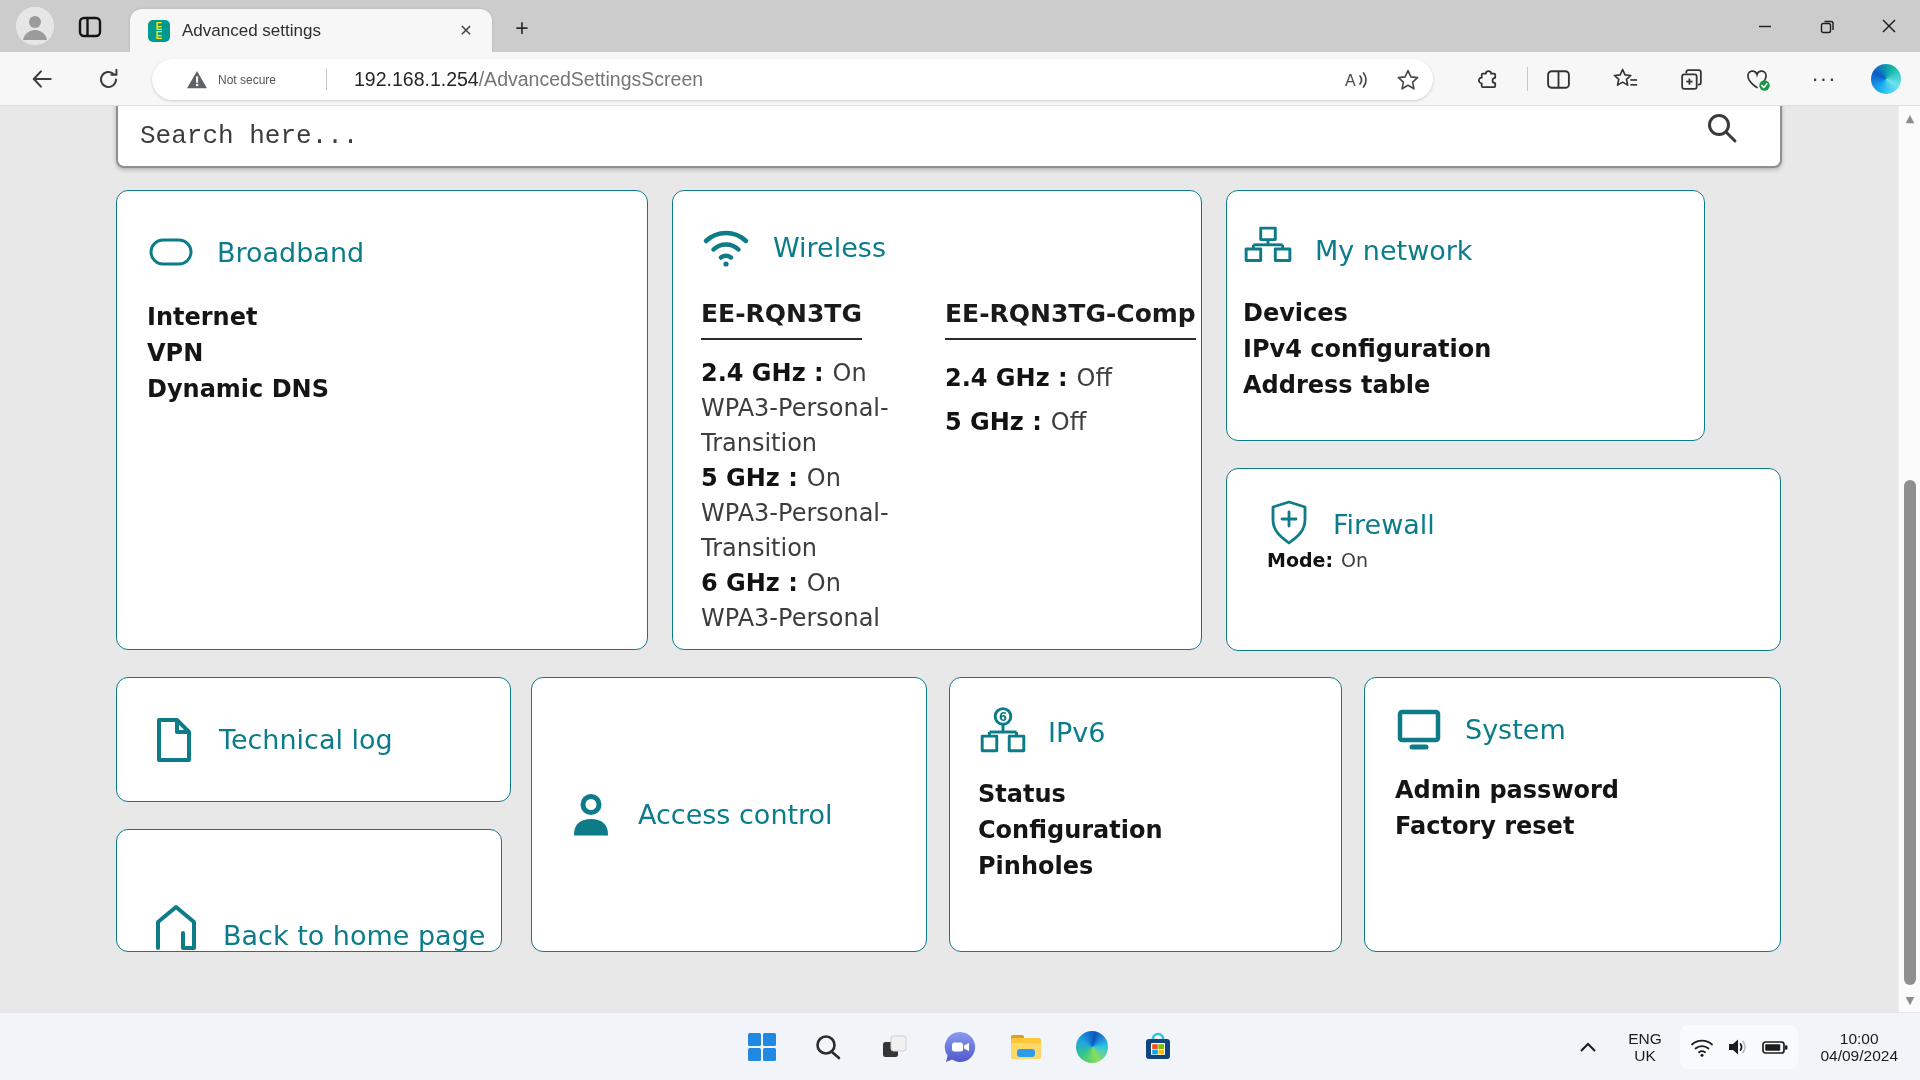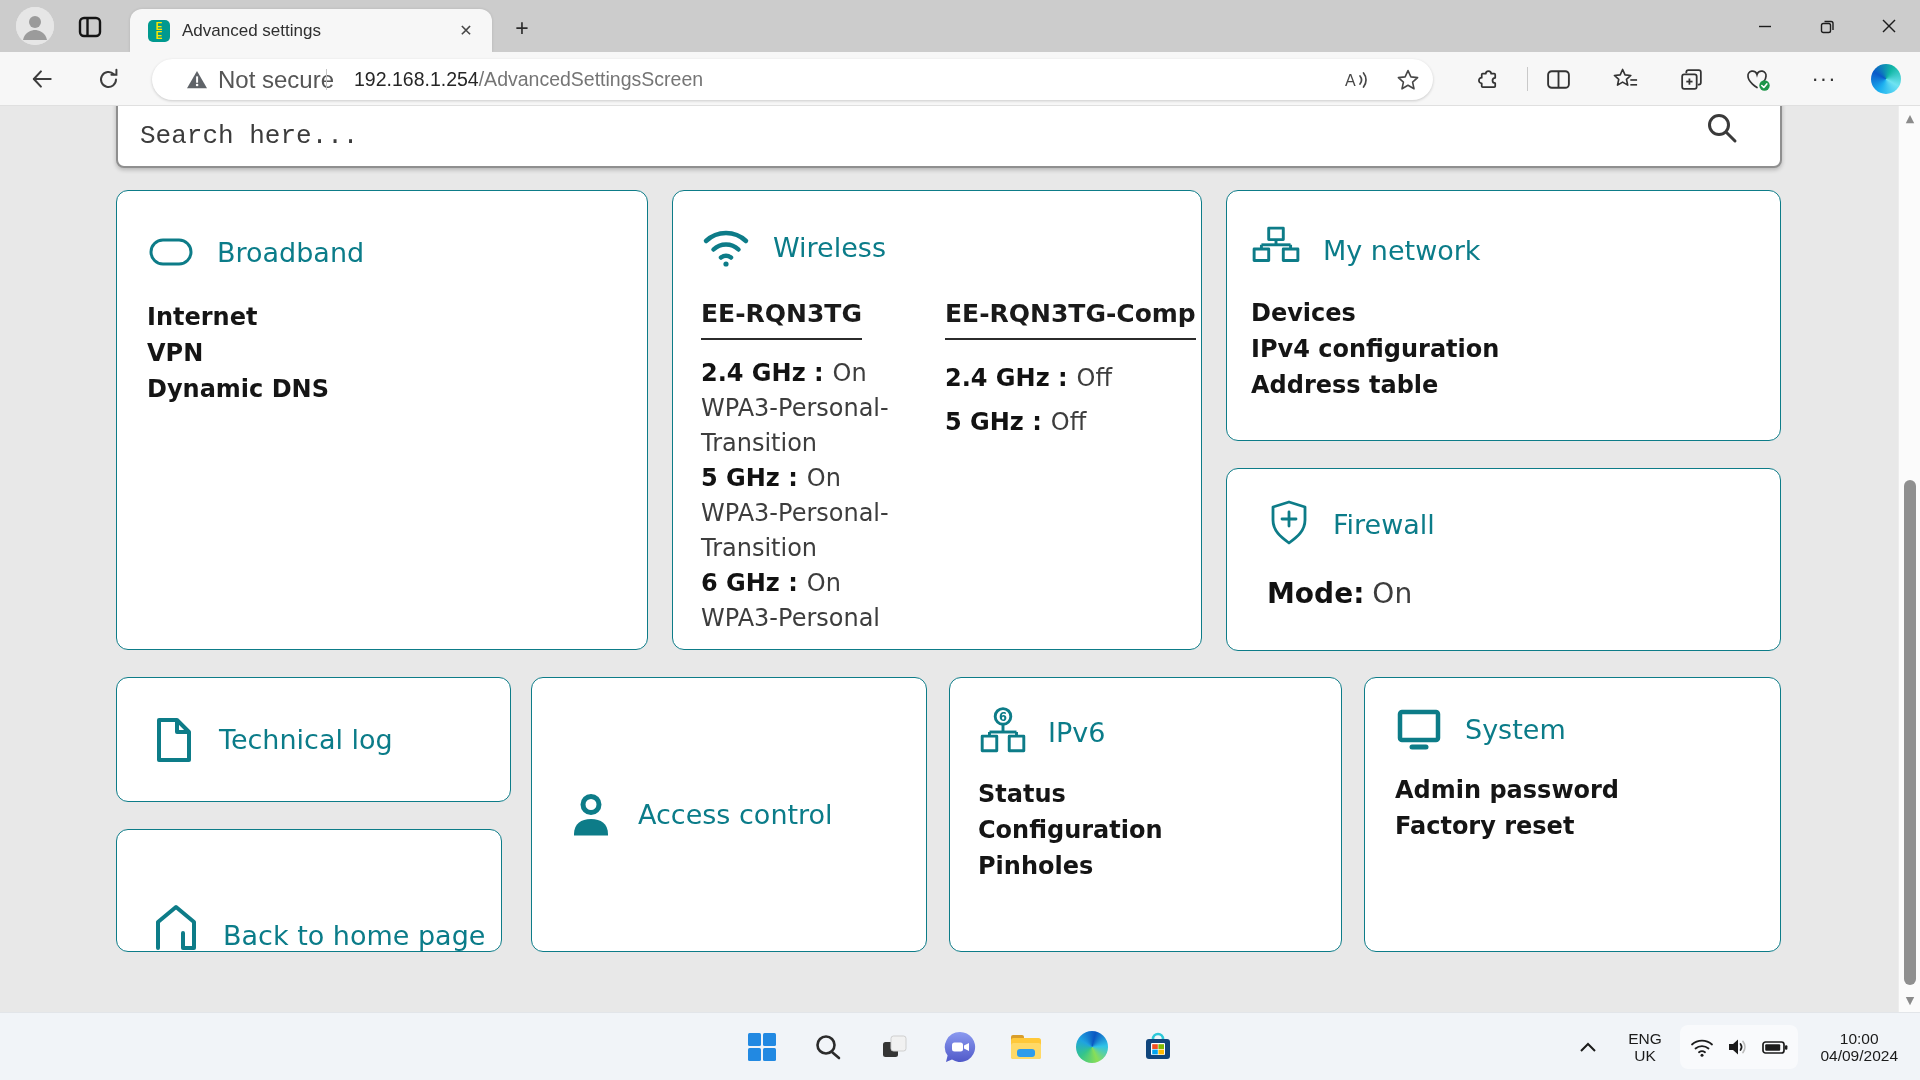--- a/index.html
+++ b/index.html
@@ -15,21 +15,21 @@
   .tab-title{flex:1;margin-left:12px;font-size:17px;color:#2f2f2f;white-space:nowrap;overflow:hidden}
   .tab-close{width:24px;height:24px;display:flex;align-items:center;justify-content:center;border-radius:5px;color:#474747;font-size:16px}
   .newtab{position:absolute;left:506px;top:12px;width:32px;height:32px;display:flex;align-items:center;justify-content:center;font-size:23px;color:#2b2b2b}
   .wincontrols{position:absolute;right:0;top:0;height:52px;display:flex}
   .winbtn{width:62px;height:52px;display:flex;align-items:center;justify-content:center;color:#1d1d1d}
 
   .toolbar{position:absolute;top:52px;left:0;width:100%;height:54px;background:#f7f7f7;border-bottom:1px solid #e0e0e0}
   .navbtn{position:absolute;top:9px;width:36px;height:36px;display:flex;align-items:center;justify-content:center;border-radius:6px}
   .addressbar{position:absolute;left:152px;top:7px;width:1281px;height:41px;background:#ffffff;border-radius:21px;box-shadow:0 1px 3px rgba(0,0,0,.18)}
   .addr-sec{position:absolute;left:34px;top:0;height:41px;display:flex;align-items:center;gap:10px}
-  .not-secure{font-size:24px;color:#565656}
+  .not-secure{font-size:12px;color:#565656}
   .addr-divider{position:absolute;left:174px;top:10px;width:1px;height:21px;background:#c4c4c4}
   .addr-url{position:absolute;left:202px;top:0;height:41px;display:flex;align-items:center;font-size:19.5px}
   .url-host{color:#262626}
   .url-path{color:#757575}
   .pill-ic{position:absolute;top:6px;width:30px;height:30px;display:flex;align-items:center;justify-content:center}
   .tbbtn{position:absolute;top:7px;width:40px;height:40px;display:flex;align-items:center;justify-content:center}
   .tb-div{position:absolute;left:1527px;top:15px;width:1px;height:24px;background:#c9c9c9}
   .copilot{width:30px;height:30px;border-radius:50%;background:conic-gradient(from 210deg,#1cb0f0,#0a5ac9,#12b7a6,#6fe3f2,#1cb0f0)}
 
   
@@ -39,35 +39,35 @@
   .search-input::placeholder{color:#3c3c3c;opacity:1}
   .search-mag{position:absolute;right:40px;top:16px}
 
   .card{position:absolute;background:#ffffff;border:1.5px solid #0d7c88;border-radius:12px}
   .card-head{display:flex;align-items:center;gap:22px}
   .card-title{font-size:27px;font-weight:400;color:#0b7c89;white-space:nowrap}
   .links{margin-top:24px}
   .link{font-size:24px;font-weight:700;color:#151515;line-height:36px;width:max-content}
   .c-broadband{left:116px;top:84px;width:532px;height:460px;padding:38px 30px}
   .c-wireless{left:672px;top:84px;width:530px;height:460px;padding:34px 28px}
-  .c-mynetwork{left:1226px;top:84px;width:555px;height:251px;padding:34px 24px}
+  .c-mynetwork{left:1226px;top:84px;width:479px;height:251px;padding:34px 16px}
   .c-firewall{left:1226px;top:362px;width:555px;height:183px;padding:30px 40px}
   .c-techlog{left:116px;top:571px;width:395px;height:125px;display:flex;align-items:center;gap:24px;padding-left:36px}
   .c-backhome{left:116px;top:723px;width:386px;height:123px;display:flex;align-items:flex-end;gap:24px;padding-left:36px}
   .c-access{left:531px;top:571px;width:396px;height:275px;display:flex;align-items:center;gap:24px;padding-left:36px}
   .c-ipv6{left:949px;top:571px;width:393px;height:275px;padding:28px 28px}
   .c-system{left:1364px;top:571px;width:417px;height:275px;padding:28px 30px}
   .wcols{display:flex;margin-top:30px}
   .wcol1{width:244px;flex:0 0 auto}
   .wcol2{flex:1}
   .ssid{display:inline-block;font-size:25px;font-weight:700;color:#1a1a1a;border-bottom:2px solid #2b2b2b;padding-bottom:10px;margin-bottom:16px;white-space:nowrap}
   .wrow{font-size:24px;line-height:35px;color:#3d3d3d}
   .wrow b{color:#121212;font-weight:700;margin-right:9px}
   .wrow b:empty{display:none}
-  .mode-row{margin-top:28px;font-size:28px;color:#3d3d3d}
+  .mode-row{font-size:19px;color:#3d3d3d}
   .mode-row b{color:#121212;margin-right:8px}
 
   .scrollbar{position:absolute;right:0;top:0;width:22px;height:906px;background:#fbfbfb;border-left:1px solid #ededed}
   .sb-arrow{position:absolute;left:0;width:22px;height:24px;display:flex;align-items:center;justify-content:center;color:#8b8b8b;font-size:11px}
   .sb-thumb{position:absolute;left:5px;top:374px;width:12px;height:505px;border-radius:6px;background:#8f8f8f}
 
   
   .taskbar{position:absolute;bottom:0;left:0;width:100%;height:68px;background:#f1f4f8;border-top:1px solid #e2e5e9}
   .tb-center{position:absolute;left:0;top:0;width:100%;height:68px;display:flex;align-items:center;justify-content:center;gap:26px}
   .tkbtn{width:40px;height:40px;display:flex;align-items:center;justify-content:center;border-radius:6px}

